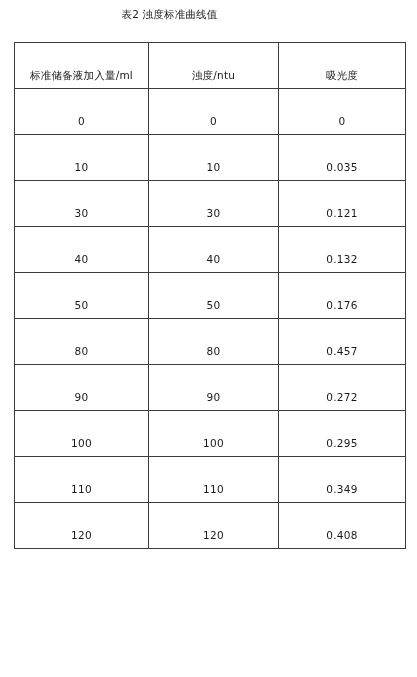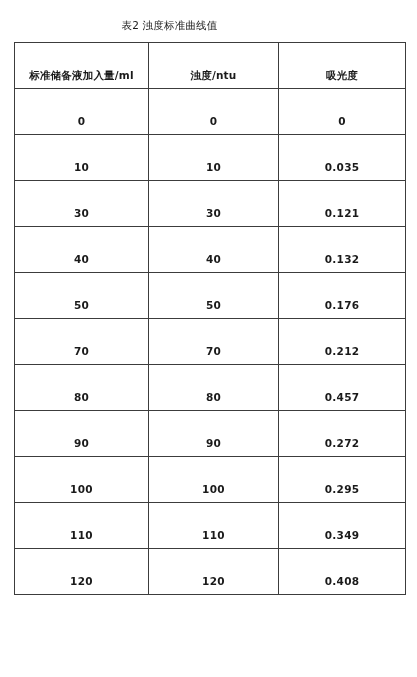--- a/index.html
+++ b/index.html
@@ -20,21 +20,21 @@
   .page {
     position: relative;
     width: 417px;
     height: 677px;
     box-sizing: border-box;
   }
 
   
   .table-caption {
     position: absolute;
-    top: 18px;
+    top: 7px;
     left: 0;
     width: 339px;
     text-align: center;
     font-size: 10.5px;
     line-height: 14px;
     letter-spacing: 0.2px;
     color: #1c1c1c;
     white-space: nowrap;
   }
 
@@ -52,21 +52,21 @@
   .data-table col.c2 { width: 130px; }
   .data-table col.c3 { width: 127px; }
 
   .data-table th,
   .data-table td {
     border: 1px solid #3c3c3c;
     height: 46px;
     padding: 0 2px 6px 2px;
     vertical-align: bottom;
     text-align: center;
-    font-weight: bold;
+    font-weight: normal;
     font-size: 10.5px;
     line-height: 13px;
     color: #1a1a1a;
     box-sizing: border-box;
     white-space: nowrap;
     margin-left: 40px;
   }
 
   .data-table thead th {
     letter-spacing: 0.2px;
@@ -117,25 +117,20 @@
           <td class="cell-num">40</td>
           <td class="cell-num">40</td>
           <td class="cell-num">0.132</td>
         </tr>
         <tr>
           <td class="cell-num">50</td>
           <td class="cell-num">50</td>
           <td class="cell-num">0.176</td>
         </tr>
         <tr>
-          <td class="cell-num">70</td>
-          <td class="cell-num">70</td>
-          <td class="cell-num">0.212</td>
-        </tr>
-        <tr>
           <td class="cell-num">80</td>
           <td class="cell-num">80</td>
           <td class="cell-num">0.457</td>
         </tr>
         <tr>
           <td class="cell-num">90</td>
           <td class="cell-num">90</td>
           <td class="cell-num">0.272</td>
         </tr>
         <tr>

